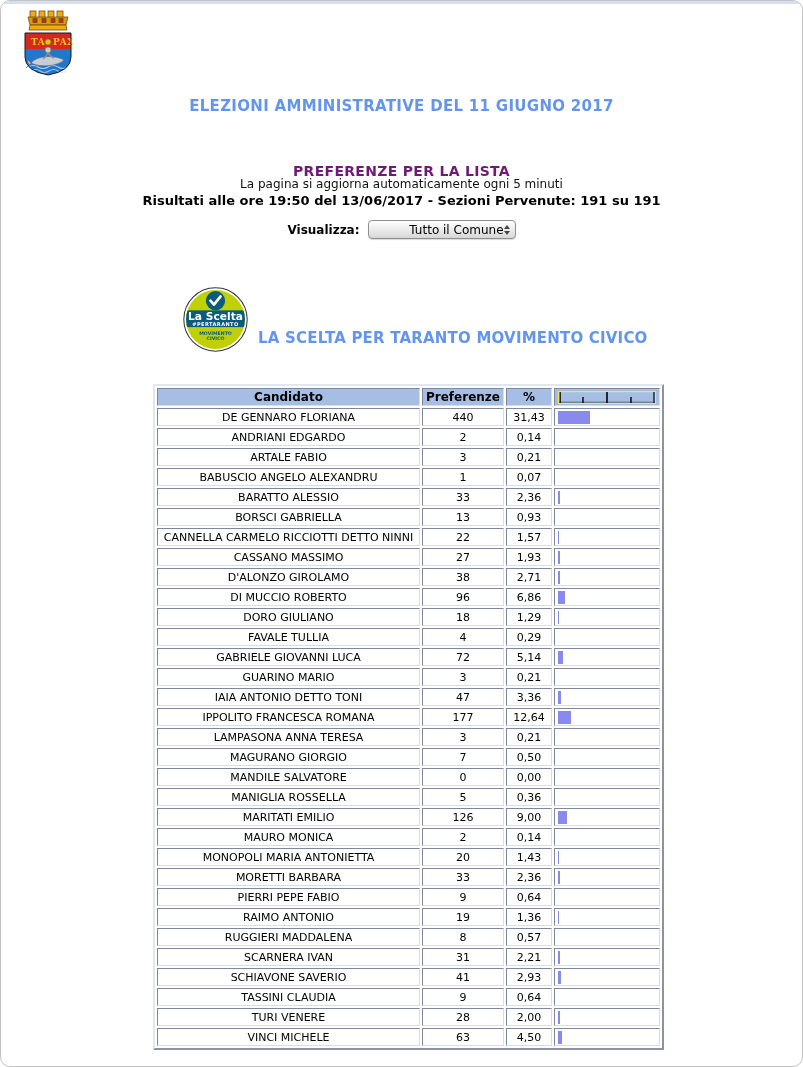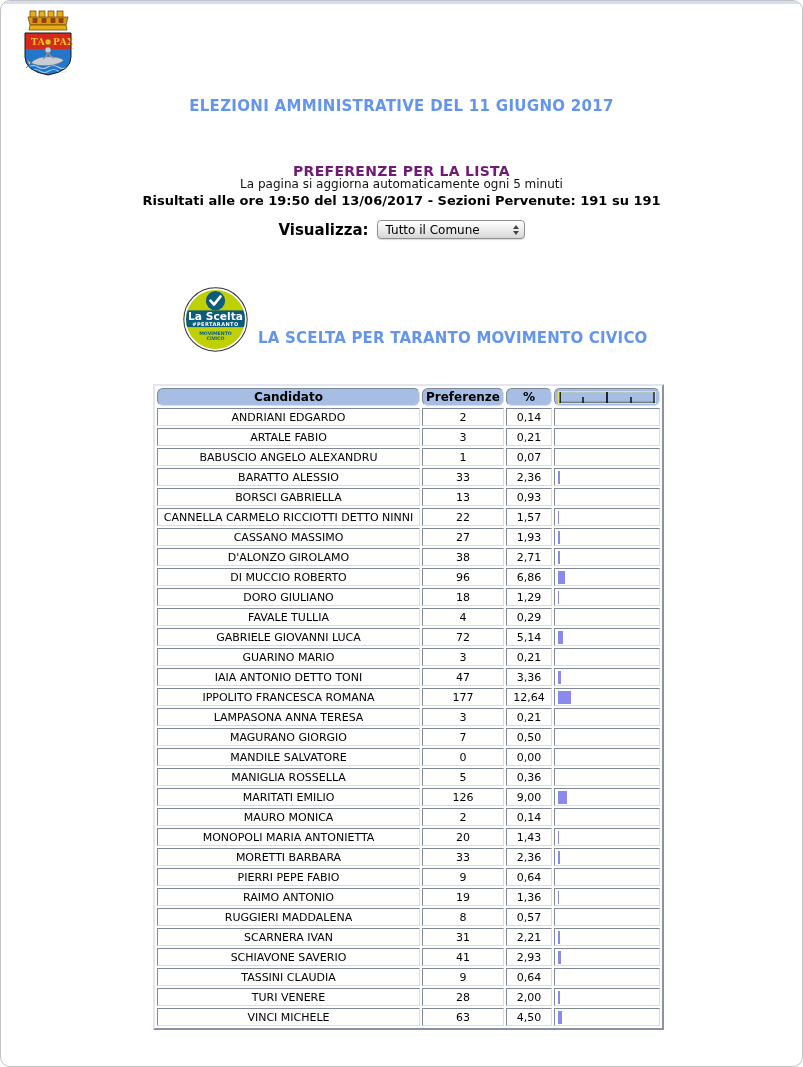--- a/index.html
+++ b/index.html
@@ -12,23 +12,23 @@
     content:""; position:absolute; left:0; top:0; width:100%; height:3px;
     background:#ccd6ee; opacity:.8;
   }
   .crest { position:absolute; left:17px; top:8px; }
   .center-line { position:absolute; left:0; width:100%; text-align:center; }
   .h1    { top:96px; font-size:15px; font-weight:bold; color:#6495ED; letter-spacing:.3px; }
   .sub   { top:136px; font-size:12px; color:#111;margin-top:40px; }
   .h2    { top:162px; font-size:14px; font-weight:bold; color:#701a75; letter-spacing:.3px; }
   .res   { top:192px; font-size:13px; font-weight:bold; color:#000; }
   .vizrow{ top:219px; display:flex; justify-content:center; align-items:center; gap:8px; }
-  .vizrow .lbl { font-size:15px; font-weight:bold; }
+  .vizrow .lbl { font-size:12px; font-weight:bold; }
   .select {
-    display:inline-flex; align-items:center; justify-content:space-between;
+    display:inline-flex; align-items:center; justify-content:flex-end;
     width:148px; height:19px; box-sizing:border-box;
     border:1px solid #8f8f8f; border-radius:4px; padding:0 4px 0 8px;
     background:linear-gradient(#ffffff,#e8e8e8 60%,#d6d6d6);
     font-size:12px; cursor:default; box-shadow:0 1px 1px rgba(0,0,0,.15);
   }
   .stepper { display:flex; flex-direction:column; gap:2px; align-items:center; padding-right:1px; }
   .stepper i { display:block; width:0; height:0; border-left:3.5px solid transparent; border-right:3.5px solid transparent; }
   .stepper .up   { border-bottom:4px solid #444; }
   .stepper .down { border-top:4px solid #444; }
   .listrow { position:absolute; left:182px; top:286px; display:flex; align-items:center; gap:10px;justify-content:space-between; }
@@ -36,21 +36,21 @@
   .tablewrap { position:absolute; left:152px; top:383px; }
   table.results {
     border-collapse:separate; border-spacing:2px; background:#fff;
     border-style:solid; border-width:2px; border-color:#e2e6f0 #8a92a4 #8a92a4 #e2e6f0;
   }
   table.results th, table.results td {
     box-sizing:border-box; height:18px; padding:0 3px; text-align:center; background:#fff;
     border-style:solid; border-width:1px; border-color:#7e889a #d9dde8 #d9dde8 #7e889a;
     font-size:11px; line-height:15px; white-space:nowrap; overflow:hidden;
   }
-  table.results th { background:#a6bee4; font-size:12px; font-weight:bold;border-radius:6px; }
+  table.results th { background:#a6bee4; font-size:12px; font-weight:bold; }
   td.barcell { text-align:left; padding:1px 1px; }
   .bar { height:13px; background:#8a8aee; }
 </style>
 </head>
 <body>
 
 <div class="page">
 
   <svg class="crest" width="60" height="68" viewBox="0 0 60 68">
 
@@ -143,20 +143,28 @@
               <line x1="25" y1="6" x2="25" y2="12" stroke="#000" stroke-width="1.4"></line>
               <line x1="49" y1="1" x2="49" y2="12" stroke="#000" stroke-width="1.6"></line>
               <line x1="73" y1="6" x2="73" y2="12" stroke="#000" stroke-width="1.4"></line>
               <line x1="96" y1="1" x2="96" y2="12" stroke="#000" stroke-width="1.2"></line>
               <line x1="1" y1="11.2" x2="97" y2="11.2" stroke="#000" stroke-width="0.8" opacity="0.6"></line>
             </svg>
           </th>
         </tr>
       </thead>
       <tbody>
+  <tr>
+    <td>DE GENNARO FLORIANA</td>
+    <td>440</td>
+    <td>31,43</td>
+    <td class="barcell">
+      <div class="bar" style="background: rgb(138, 138, 238); width: 32px;"></div>
+    </td>
+  </tr>
 
   <tr>
     <td>ANDRIANI EDGARDO</td>
     <td>2</td>
     <td>0,14</td>
     <td class="barcell">
       
     </td>
   </tr>
 

